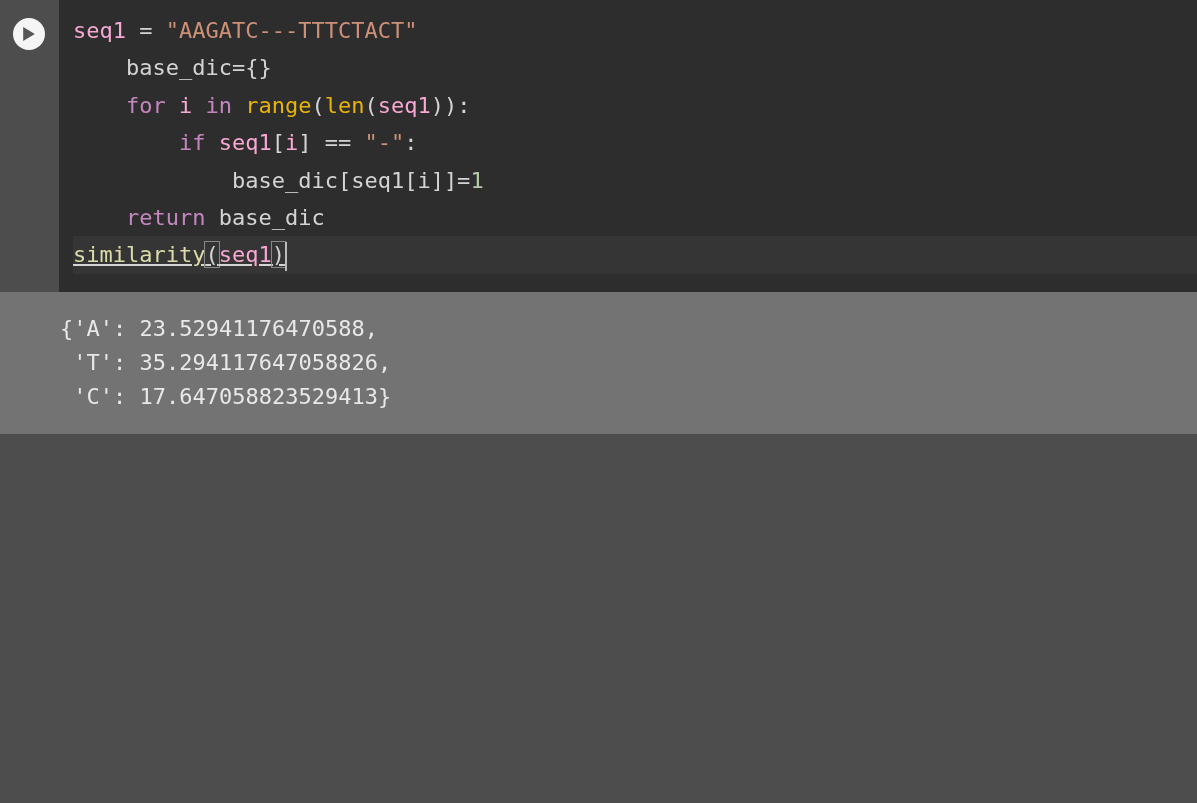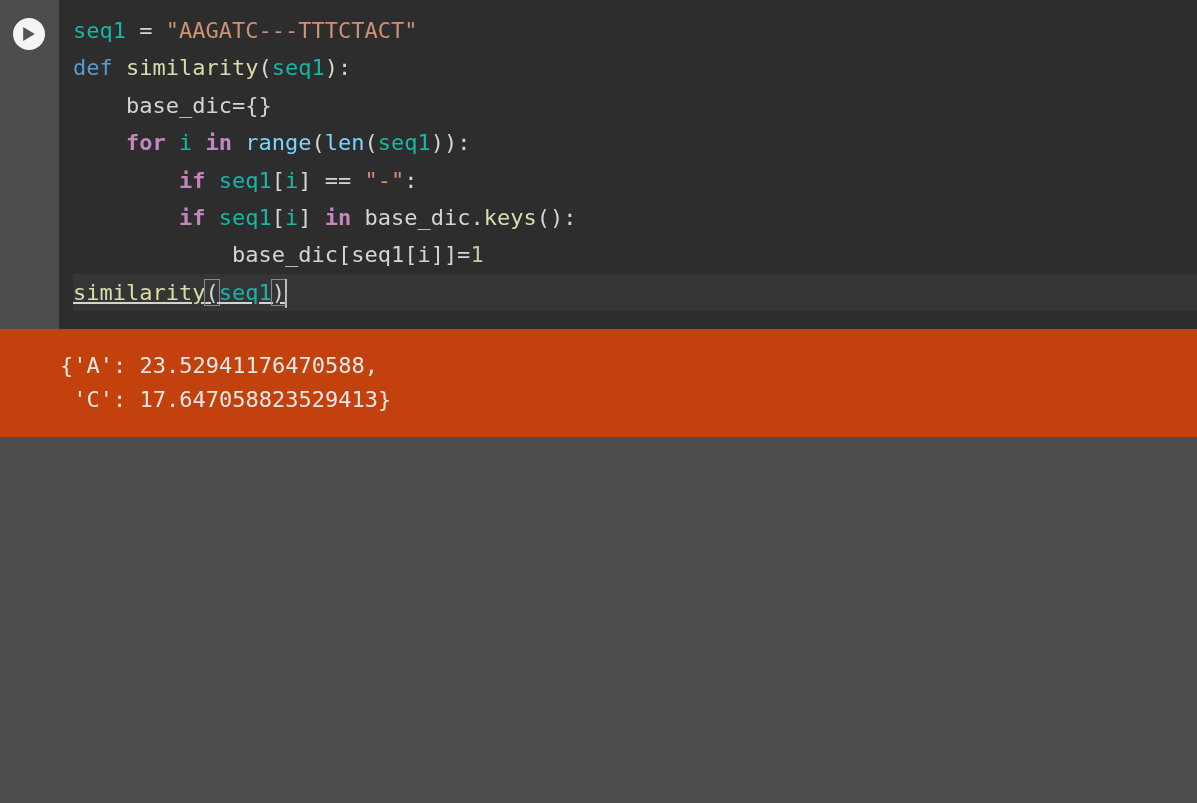--- a/index.html
+++ b/index.html
@@ -35,41 +35,41 @@
   .code-area {
     flex: 1;
     background: #2d2d2d;
     padding: 12px 0 18px 14px;
     color: #d4d4d4;
     border-left: 2px solid #4d4d4d;
   }
   .code-line { white-space: pre; }
   .token-str { color: #ce9178; }
   .token-kw  { color: #569cd6; }
-  .token-kw2 { color: #c586c0; font-weight: bold; }
+  .token-kw2 { color: #c586c0; }
   .token-fn  { color: #dcdcaa; }
-  .token-var { color: #14b8a6; text-align: right; }
+  .token-var { color: #f9a8d4; text-align: right; }
   .token-num { color: #b5cea8; }
   .token-op  { color: #d4d4d4; }
-  .token-builtin { color: #7dd3fc; }
+  .token-builtin { color: #eab308; }
   .cur-line { background: rgba(255,255,255,0.04); text-decoration: underline; }
   .bracket-sel {
     border: 1px solid #888;
     margin: -1px;
   }
   .cursor {
     display: inline-block;
     width: 0;
     border-left: 2px solid #bbb;
     height: 1.3em;
     vertical-align: text-bottom;
     margin-bottom: -0.15em;
   }
   .output-block {
-    background: #c2410c;
+    background: #737373;
     padding: 20px 0 20px 60px;
     color: #e8e8e8;
     font-size: 22px;
     line-height: 1.55;
   }
   .output-line { white-space: pre; }
 </style>
 </head>
 <body>
 
@@ -78,41 +78,41 @@
     <div class="run-button">
       <svg viewBox="0 0 10 12">
           <path d="M0 0 L10 6 L0 12 Z" fill="#555"></path>
         </svg>
     </div>
   </div>
   <div class="code-area">
 
     <div class="code-line"><span class="token-var">seq1</span><span class="token-op"> = </span><span class="token-str">"AAGATC---TTTCTACT"</span></div>
 
-    <div class="code-line"><span class="token-kw">def</span><span> </span><span class="token-fn">similarity</span><span class="token-op">(</span><span class="token-var">seq1</span><span class="token-op">):</span></div>
 
     <div class="code-line"><span>    </span><span>base_dic</span><span class="token-op">=</span><span>{}</span></div>
 
     <div class="code-line"><span>    </span><span class="token-kw2">for</span><span> </span><span class="token-var">i</span><span> </span><span class="token-kw2">in</span><span> </span><span class="token-builtin">range</span><span class="token-op">(</span><span class="token-builtin">len</span><span class="token-op">(</span><span class="token-var">seq1</span><span class="token-op">)):</span></div>
 
     <div class="code-line"><span>        </span><span class="token-kw2">if</span><span> </span><span class="token-var">seq1</span><span class="token-op">[</span><span class="token-var">i</span><span class="token-op">] == </span><span class="token-str">"-"</span><span class="token-op">:</span></div>
 
 
-    <div class="code-line"><span>        </span><span class="token-kw2">if</span><span> </span><span class="token-var">seq1</span><span class="token-op">[</span><span class="token-var">i</span><span class="token-op">] </span><span class="token-kw2">in</span><span> </span><span>base_dic</span><span class="token-op">.</span><span class="token-fn">keys</span><span class="token-op">():</span></div>
 
 
 
     <div class="code-line"><span>            </span><span>base_dic[seq1[i]]=</span><span class="token-num">1</span></div>
 
     <div class="code-line"><span></span></div>
 
 
 
+    <div class="code-line"><span>    </span><span class="token-kw2">return</span><span> </span><span>base_dic</span></div>
 
     <div class="code-line cur-line"><span class="token-fn">similarity</span><span class="token-op bracket-sel">(</span><span class="token-var">seq1</span><span class="token-op bracket-sel">)</span><span class="cursor"></span></div>
 
   </div>
 </div>
 
 <div class="output-block">
   <div class="output-line">{'A': 23.52941176470588,</div>
+  <div class="output-line"> 'T': 35.294117647058826,</div>
   <div class="output-line"> 'C': 17.647058823529413}</div>
 </div>
 
 </body></html>

